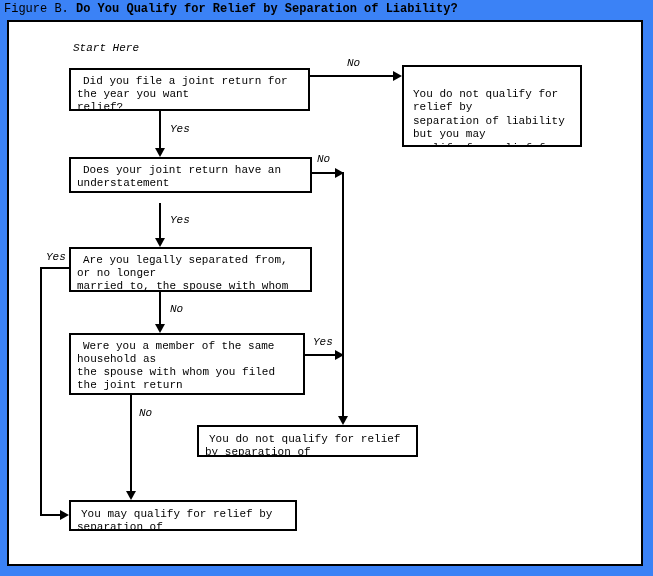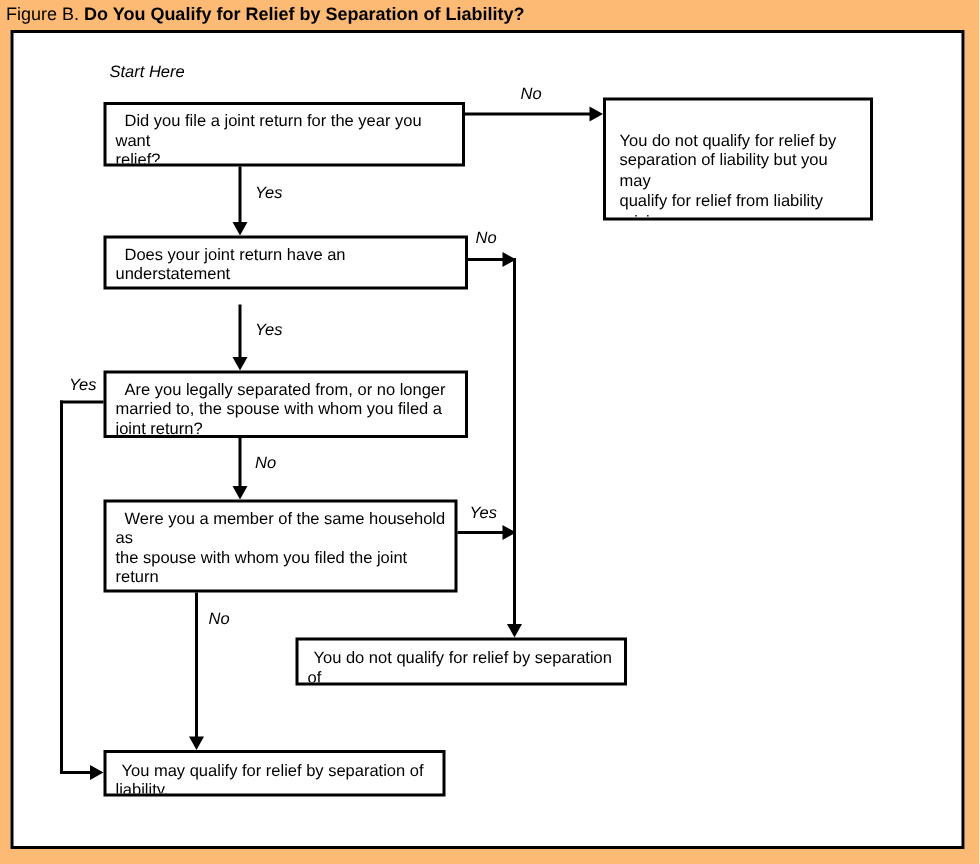--- a/index.html
+++ b/index.html
@@ -1,18 +1,18 @@
 <!DOCTYPE html>
 <html><head>
 <meta charset="utf-8">
 <style>
   html, body { margin:0; padding:0; background:#ffffff; }
   .stage {
-    position:relative; width:653px; height:576px; background:#fdba74;
-    font-family:Liberation Sans, sans-serif; color:#000;
+    position:relative; width:653px; height:576px; background:#3b82f6;
+    font-family:Liberation Mono, monospace; color:#000;
     overflow:hidden;
   }
   .fig-title {
     position:absolute; left:4px; top:2px; font-size:12px; white-space:nowrap;
   }
   .fig-title .prefix { font-weight:normal; }
   .fig-title .main { font-weight:bold; }
   .frame {
     position:absolute; left:7px; top:20px; width:636px; height:546px;
     border:2px solid #000; box-sizing:border-box; background:#fff;

